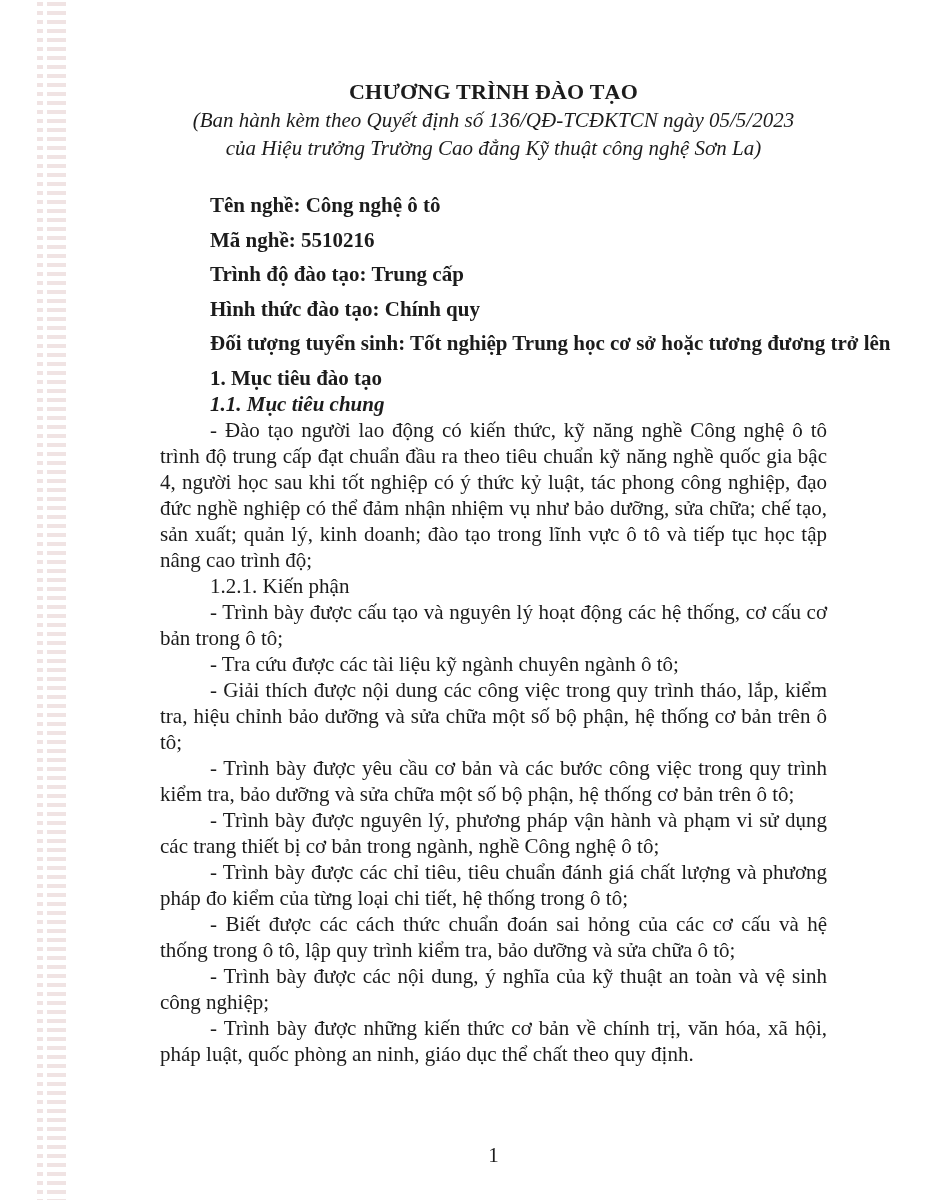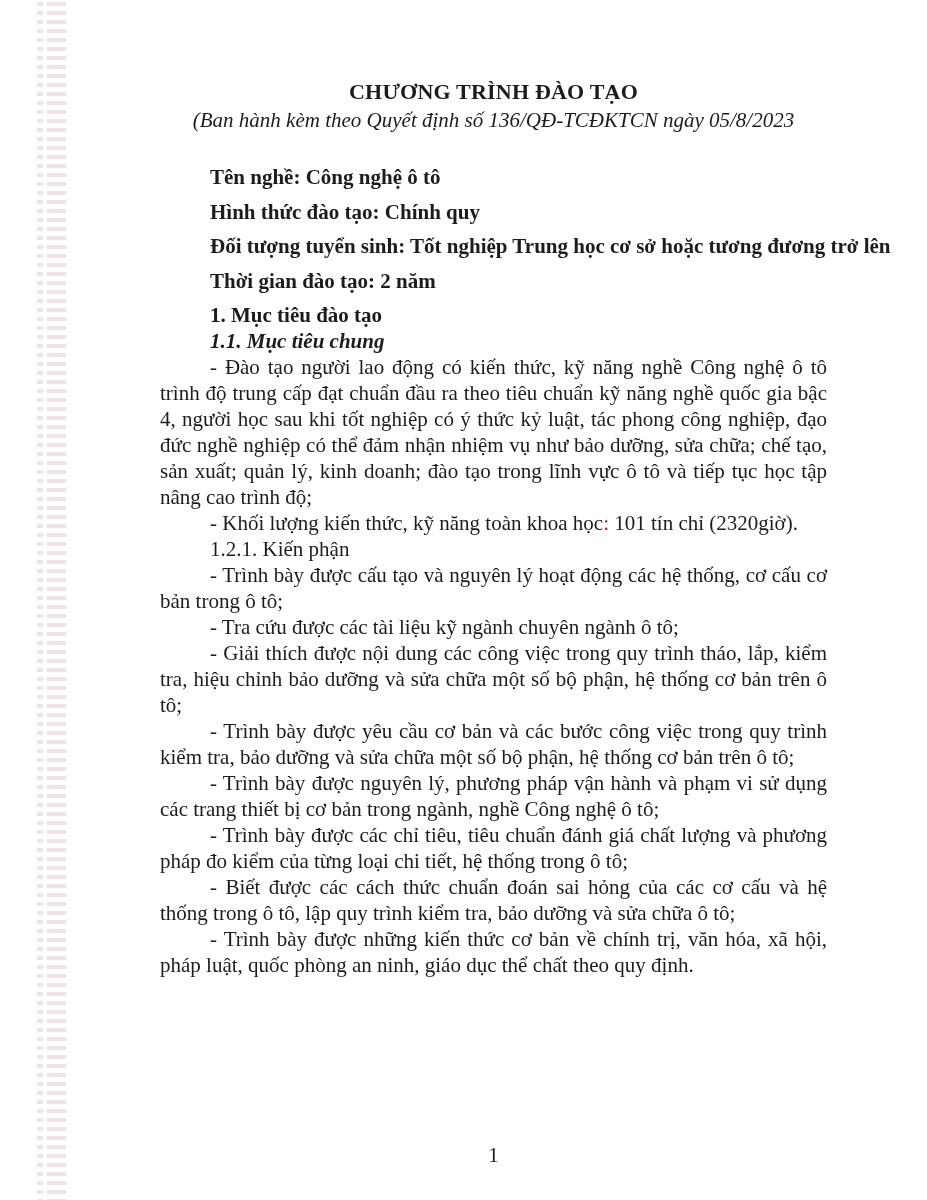--- a/index.html
+++ b/index.html
@@ -361,42 +361,44 @@
       <div class="dash wide" style="top: 1181px;"></div>
       <div class="dash small" style="top: 1190px;"></div>
       <div class="dash wide" style="top: 1190px;"></div>
       <div class="dash small" style="top: 1199px;"></div>
       <div class="dash wide" style="top: 1199px;"></div>
     </div>
 
   <div class="content">
 
     <h1 class="title">CHƯƠNG TRÌNH ĐÀO TẠO</h1>
-    <p class="subtitle">(Ban hành kèm theo Quyết định số 136/QĐ-TCĐKTCN ngày 05/8/2023</p>
+    <p class="subtitle">(Ban hành kèm theo Quyết định số 136/QĐ-TCĐKTCN ngày 05/5/2023</p>
+    <p class="subtitle">của Hiệu trưởng Trường Cao đẳng Kỹ thuật công nghệ Sơn La)</p>
 
     <div class="info-block">
       <p class="info-line">Tên nghề: Công nghệ ô tô</p>
+      <p class="info-line">Mã nghề: 5510216</p>
+      <p class="info-line">Trình độ đào tạo: Trung cấp</p>
       <p class="info-line">Hình thức đào tạo: Chính quy</p>
       <p class="info-line">Đối tượng tuyển sinh: Tốt nghiệp Trung học cơ sở hoặc tương đương trở lên</p>
-      <p class="info-line">Thời gian đào tạo: 2 năm</p>
       <p class="section-heading">1. Mục tiêu đào tạo</p>
     </div>
 
     <div class="body-block">
       <p class="h-bold-italic">1.1. Mục tiêu chung</p>
       <p class="para">- Đào tạo người lao động có kiến thức, kỹ năng nghề Công nghệ ô tô trình độ trung cấp đạt chuẩn đầu ra theo tiêu chuẩn kỹ năng nghề quốc gia bậc 4, người học sau khi tốt nghiệp có ý thức kỷ luật, tác phong công nghiệp, đạo đức nghề nghiệp có thể đảm nhận nhiệm vụ như bảo dưỡng, sửa chữa; chế tạo, sản xuất; quản lý, kinh doanh; đào tạo trong lĩnh vực ô tô và tiếp tục học tập nâng cao trình độ;</p>
-      <p class="para"><span>- Khối lượng kiến thức, kỹ năng toàn khoa học</span><span class="red-colon">:</span><span> 101 tín chỉ (2320giờ).</span></p>
       <p class="h-plain">1.2.1. Kiến phận</p>
       <p class="para">- Trình bày được cấu tạo và nguyên lý hoạt động các hệ thống, cơ cấu cơ bản trong ô tô;</p>
       <p class="para">- Tra cứu được các tài liệu kỹ ngành chuyên ngành ô tô;</p>
       <p class="para">- Giải thích được nội dung các công việc trong quy trình tháo, lắp, kiểm tra, hiệu chỉnh bảo dưỡng và sửa chữa một số bộ phận, hệ thống cơ bản trên ô tô;</p>
       <p class="para">- Trình bày được yêu cầu cơ bản và các bước công việc trong quy trình kiểm tra, bảo dưỡng và sửa chữa một số bộ phận, hệ thống cơ bản trên ô tô;</p>
       <p class="para">- Trình bày được nguyên lý, phương pháp vận hành và phạm vi sử dụng các trang thiết bị cơ bản trong ngành, nghề Công nghệ ô tô;</p>
       <p class="para">- Trình bày được các chỉ tiêu, tiêu chuẩn đánh giá chất lượng và phương pháp đo kiểm của từng loại chi tiết, hệ thống trong ô tô;</p>
       <p class="para">- Biết được các cách thức chuẩn đoán sai hỏng của các cơ cấu và hệ thống trong ô tô, lập quy trình kiểm tra, bảo dưỡng và sửa chữa ô tô;</p>
+      <p class="para">- Trình bày được các nội dung, ý nghĩa của kỹ thuật an toàn và vệ sinh công nghiệp;</p>
       <p class="para">- Trình bày được những kiến thức cơ bản về chính trị, văn hóa, xã hội, pháp luật, quốc phòng an ninh, giáo dục thể chất theo quy định.</p>
     </div>
 
   </div>
 
   <div class="page-number">1</div>
 
 </div>
 
 </body></html>

